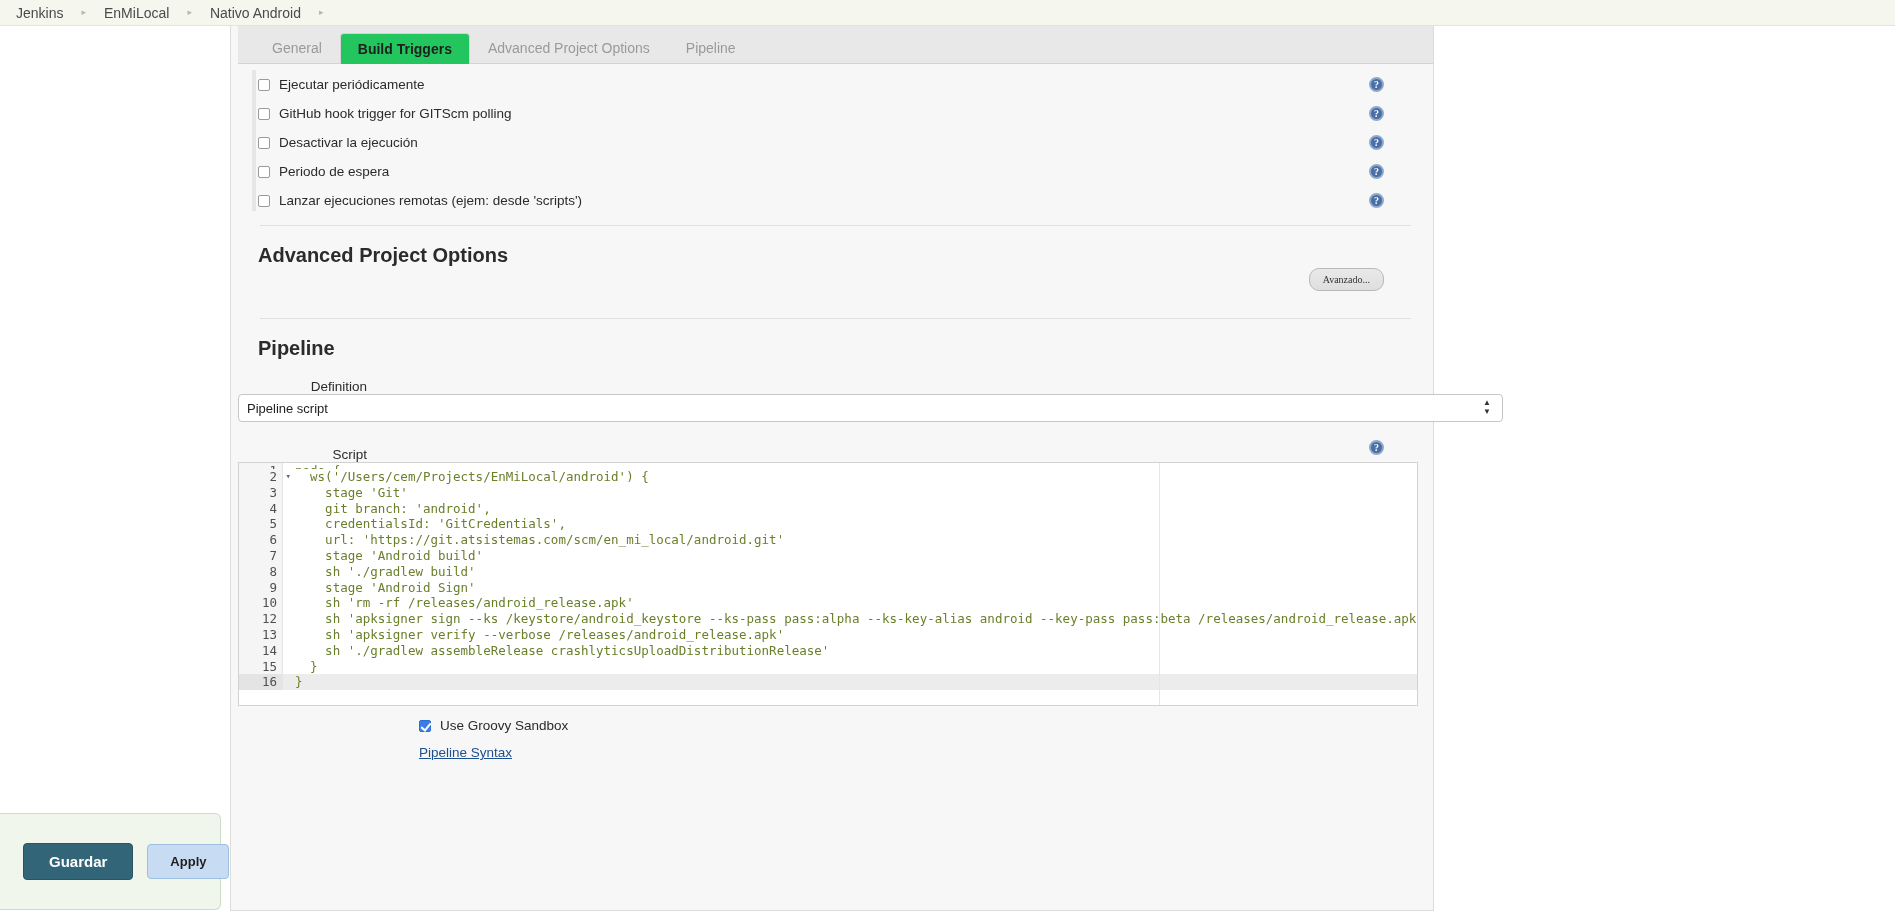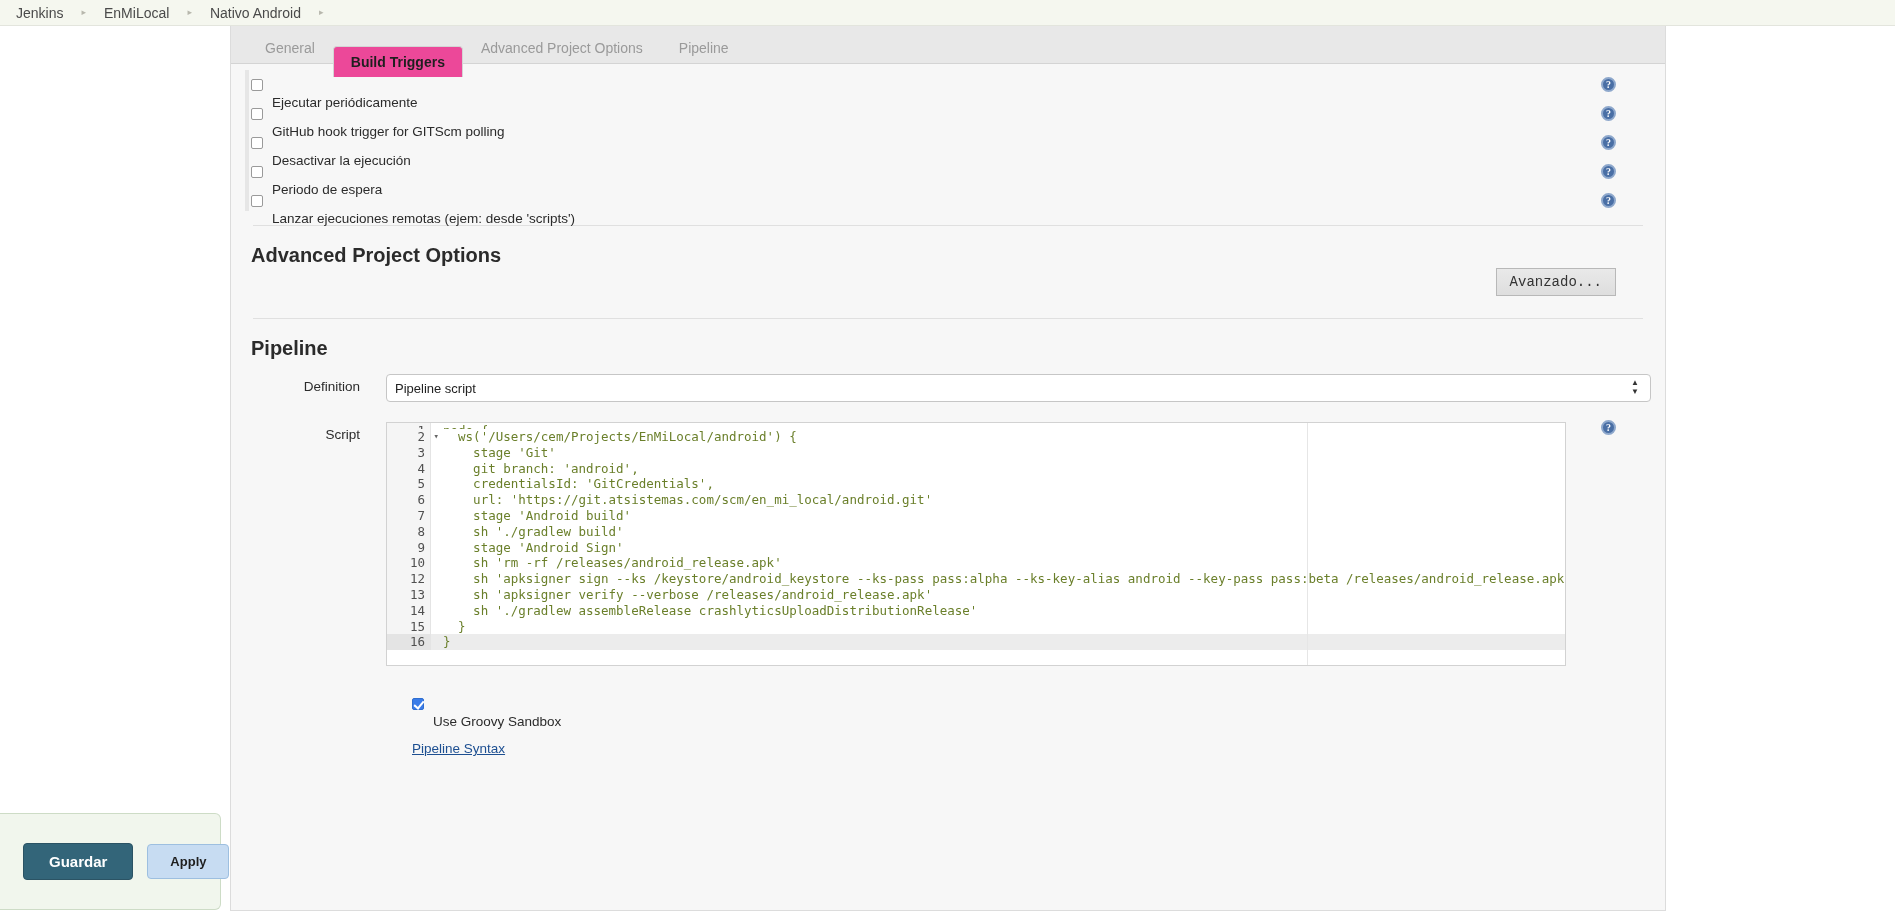--- a/index.html
+++ b/index.html
@@ -42,26 +42,27 @@
     width: 1895px;
     height: 893px;
     background: #ffffff;
   }
 
   
   #config-panel {
     position: absolute;
     left: 230px;
     top: 0px;
-    width: 1436px;
+    width: 1204px;
     height: 885px;
     background: #f7f7f7;
     border-left: 1px solid #dcdcdc;
     border-right: 1px solid #dcdcdc;
     border-bottom: 1px solid #dcdcdc;
+    padding-left: 7px;
   }
 
   
   #tab-bar {
     height: 38px;
     background: #e8e8e8;
     border-bottom: 1px solid #d4d4d4;
     display: flex;
     align-items: flex-end;
     padding-left: 16px;
@@ -72,26 +73,26 @@
     padding: 0 17px;
     font-size: 14px;
     color: #9a9a9a;
     cursor: pointer;
     border: 1px solid transparent;
     border-bottom: none;
     border-radius: 4px 4px 0 0;
     white-space: nowrap;
   }
   .tab.active {
-    background: #ec4899;
+    background: #22c55e;
     color: #1f1f1f;
     font-weight: bold;
     border-color: #d4d4d4;
     position: relative;
-    top: 14px;
+    top: 1px;
     margin-top: 32px;
   }
 
   
   #triggers-block {
     padding: 6px 0 10px 20px;
     position: relative;
   }
   #triggers-block::before {
     content: "";
@@ -127,21 +128,20 @@
     width: 4px; height: 8px;
     border: solid #ffffff;
     border-width: 0 2px 2px 0;
     transform: rotate(40deg);
   }
   .check-label {
     font-size: 13.5px;
     color: #2b2b2b;
     cursor: pointer;
     white-space: nowrap;
-    margin-top: 36px;
   }
 
   
   .help-icon {
     position: absolute;
     width: 15px; height: 15px;
     border-radius: 50%;
     background: #4a6fa5;
     border: 2px solid #8ea8cc;
     color: #ffffff;
@@ -166,36 +166,37 @@
     margin: 0;
   }
 
   #adv-block { position: relative; height: 92px; }
   #btn-avanzado {
     position: absolute;
     right: 49px;
     top: 42px;
     background: linear-gradient(#e9e9e9, #dedede);
     border: 1px solid #b8b8b8;
-    border-radius: 0;
+    border-radius: 10px;
     padding: 5px 13px;
-    font-size: 14px;
+    font-size: 10px;
     color: #333333;
     cursor: pointer;
-    font-family: Liberation Mono, monospace;
+    font-family: Liberation Serif, serif;
   }
 
   
   #pipeline-block { position: relative; padding-bottom: 14px; }
 
   .field-row {
     display: flex;
     align-items: flex-start;
     padding: 4px 0 0 0;
     position: relative;
+    flex-direction: column;
   }
   .field-label {
     width: 155px;
     text-align: right;
     padding-right: 26px;
     font-size: 13.5px;
     color: #2b2b2b;
     padding-top: 5px;
     flex: none;
   }

